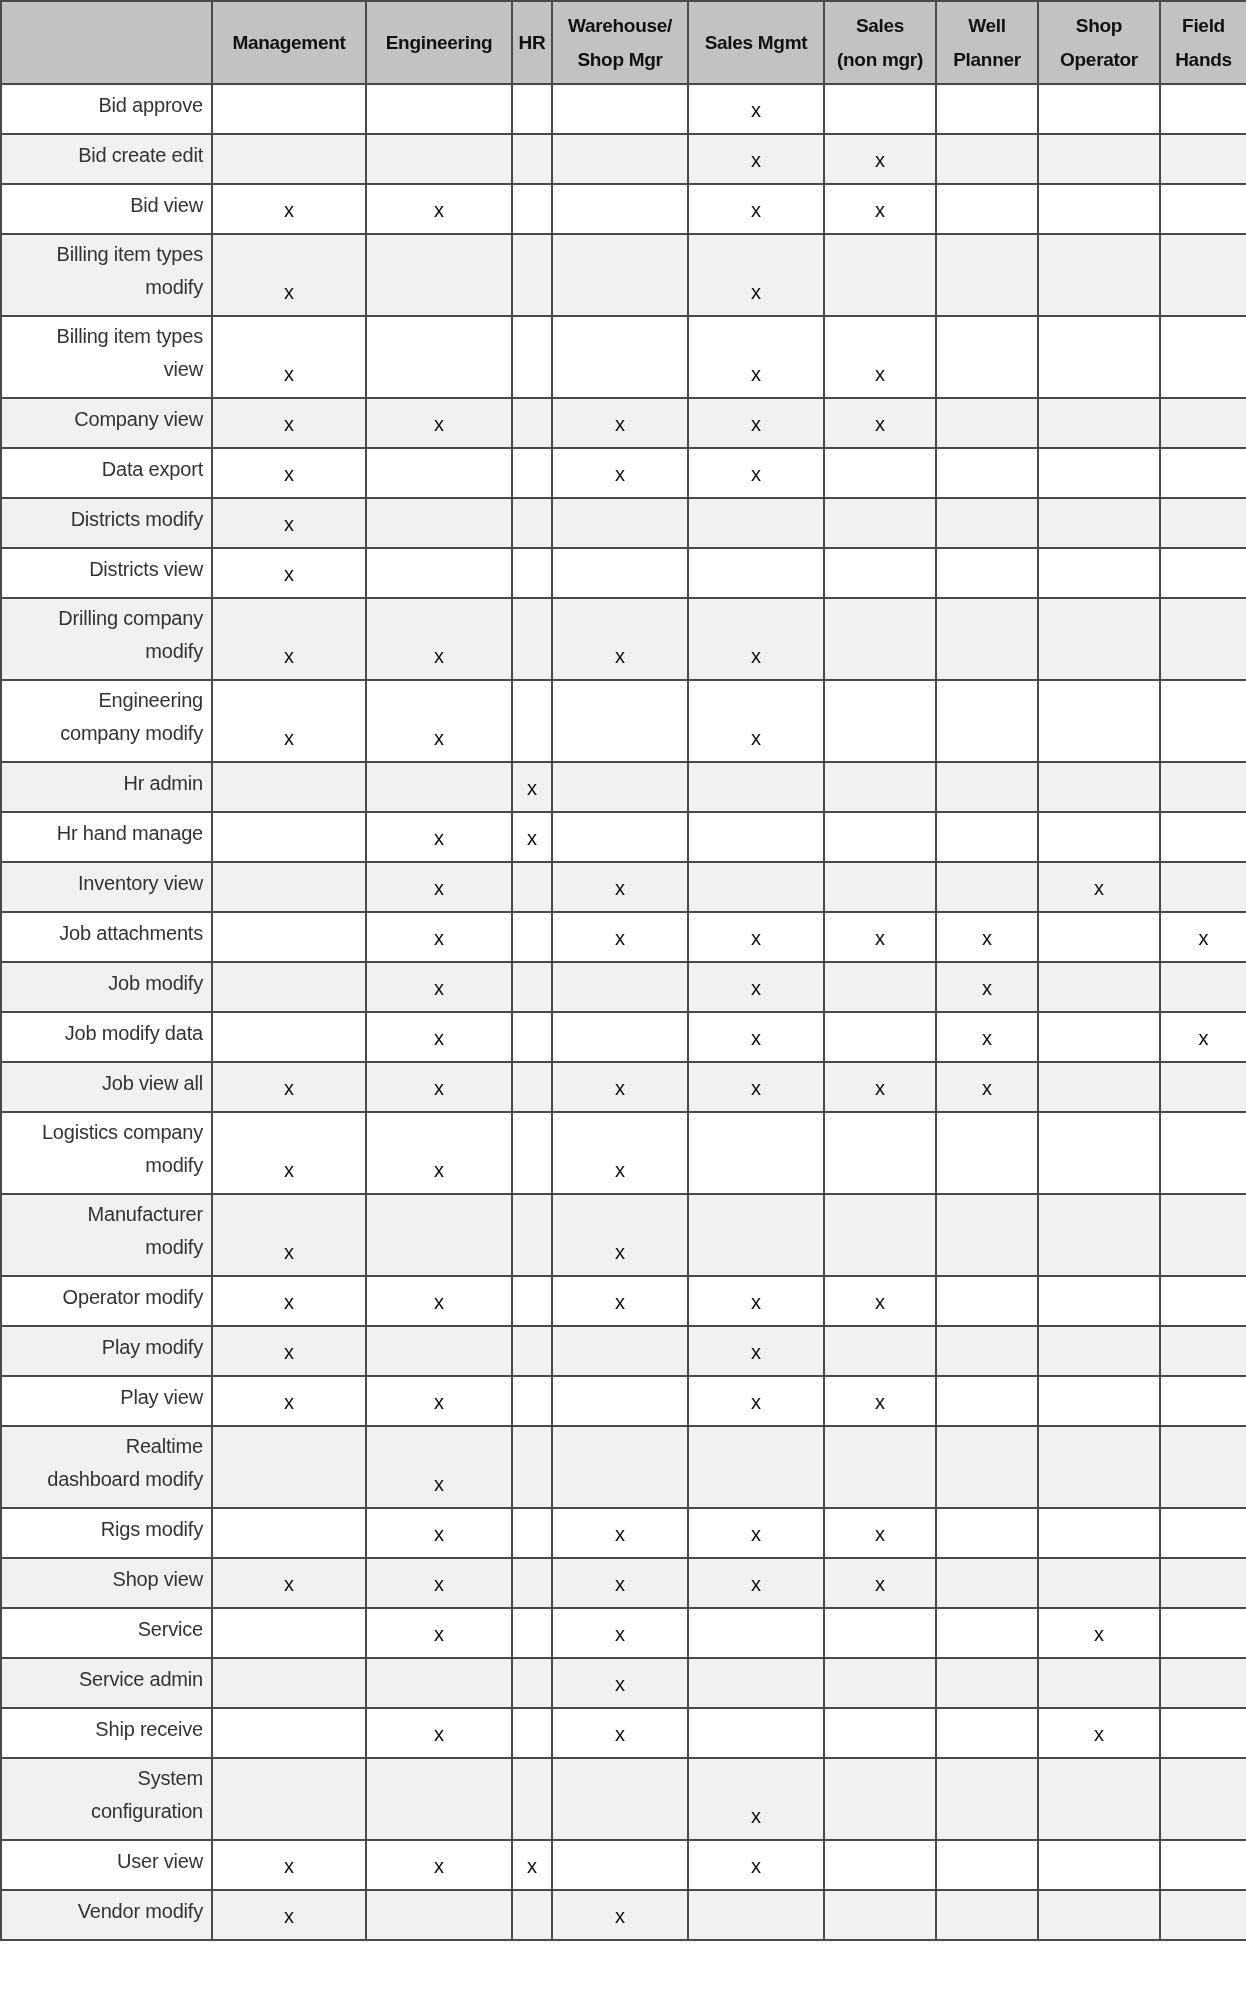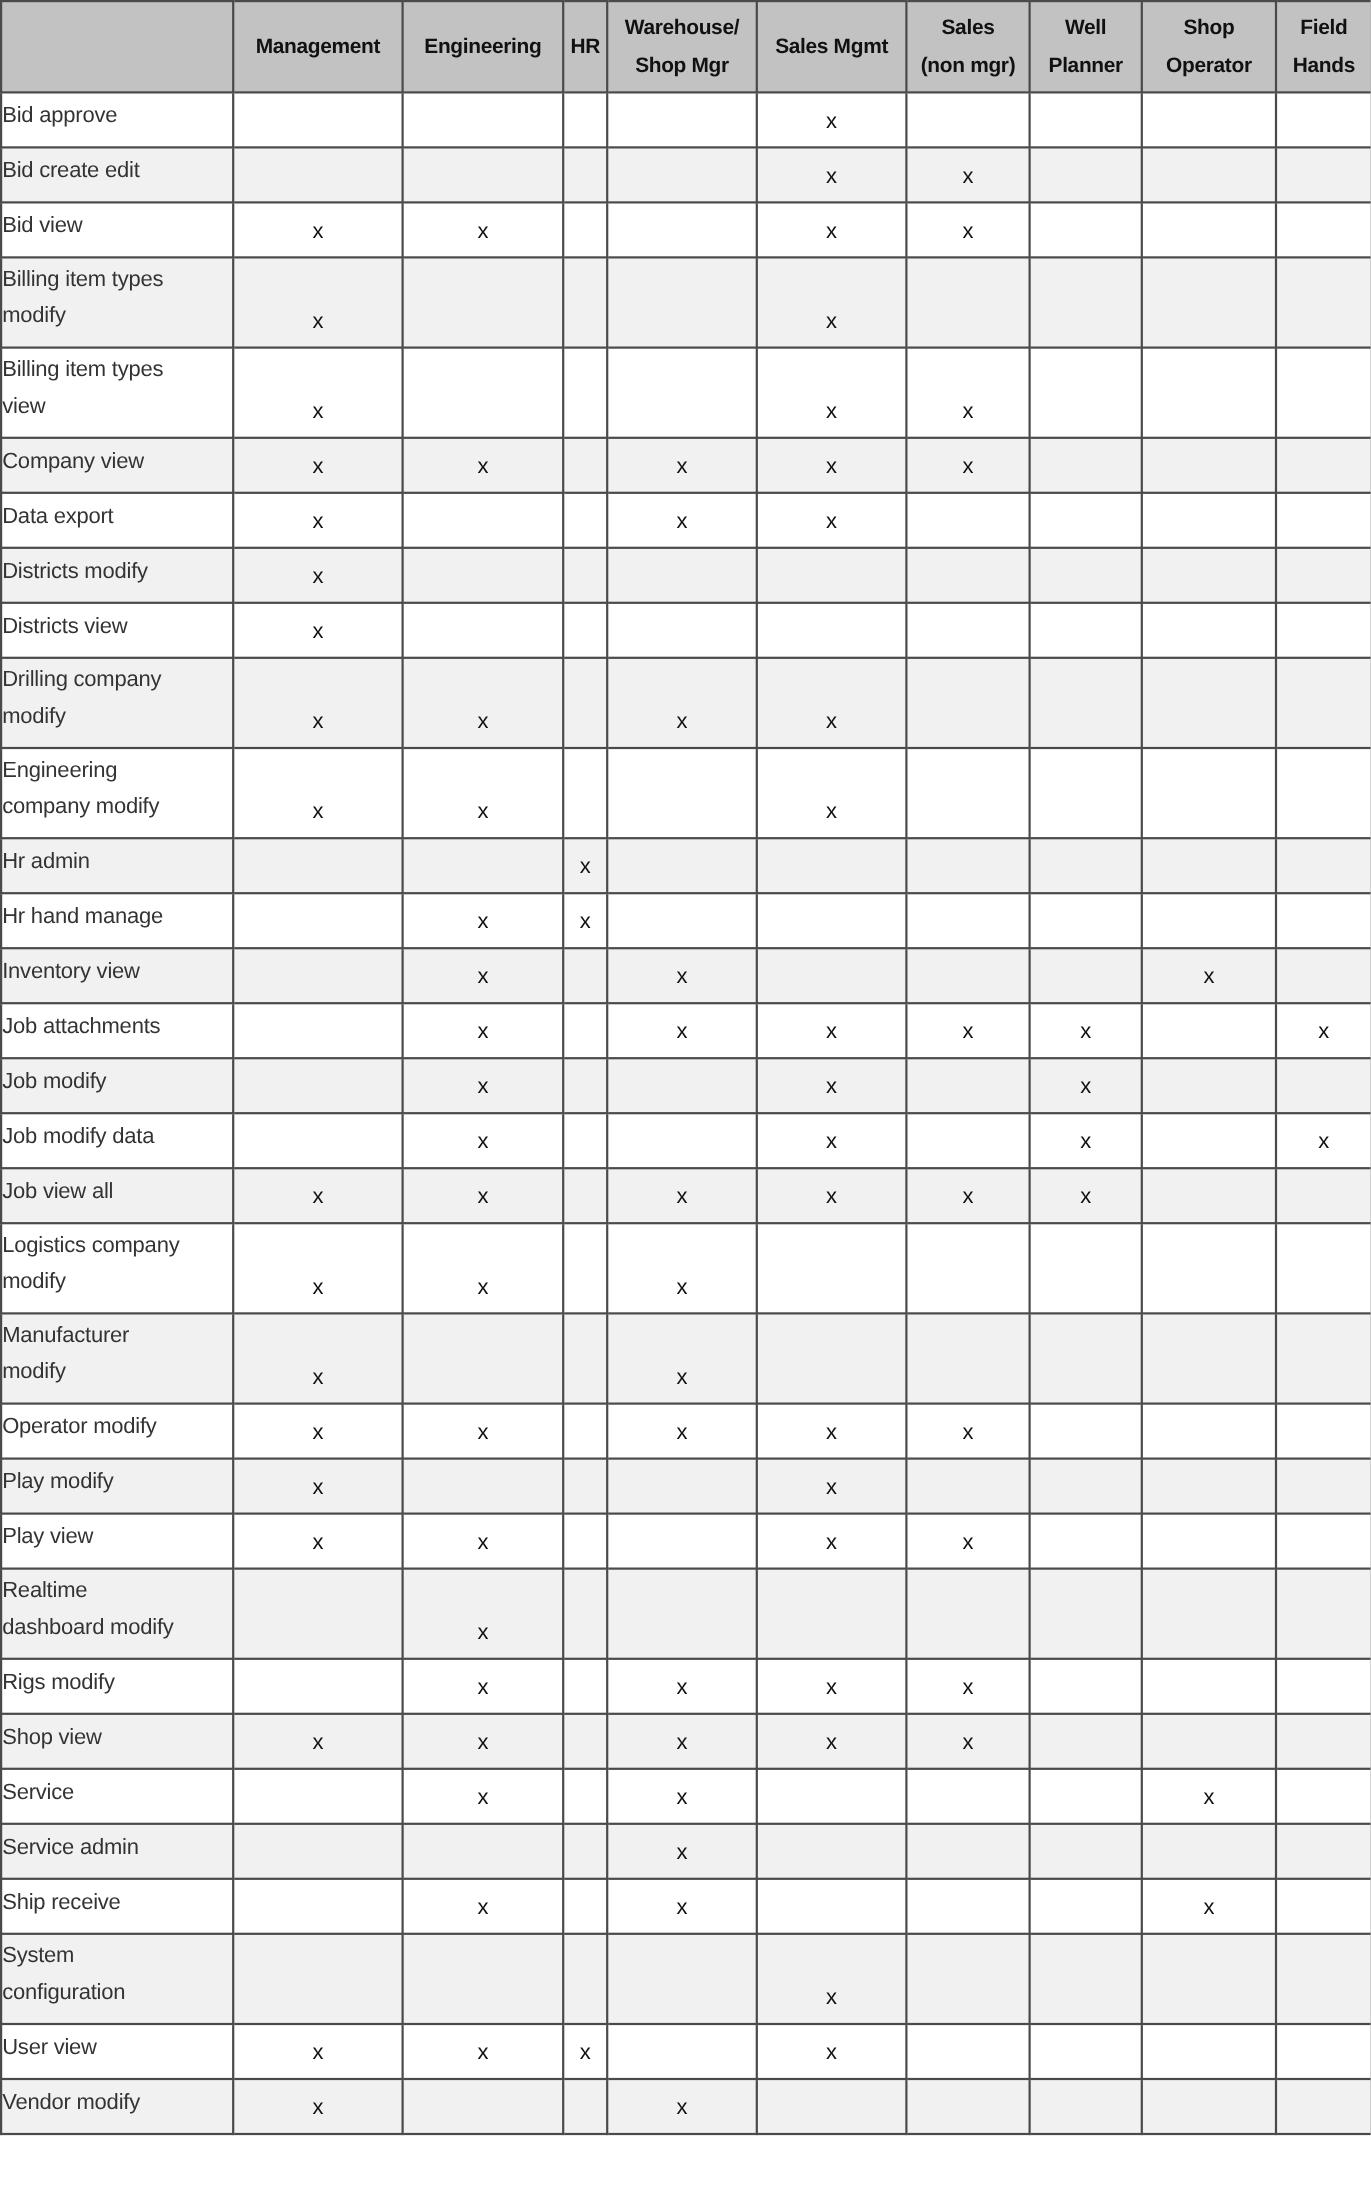--- a/index.html
+++ b/index.html
@@ -30,20 +30,21 @@
   table.perm tbody td {
     height: 50px;
     font-size: 20px;
     vertical-align: bottom;
     padding-bottom: 11px;
   }
   table.perm tbody tr.tall td { height: 82px; }
   table.perm tbody tr:nth-child(even) td { background: #f1f1f1; }
   table.perm tbody tr:nth-child(odd) td { background: #ffffff; }
   td.perm-name {
+    text-align: right;
     padding-right: 8px !important;
     line-height: 33px;
     color: #333;
     letter-spacing: -0.2px;
   }
   td.cell {
     text-align: center;
     font-size: 21px;
     color: #111;
     line-height: 24px;

